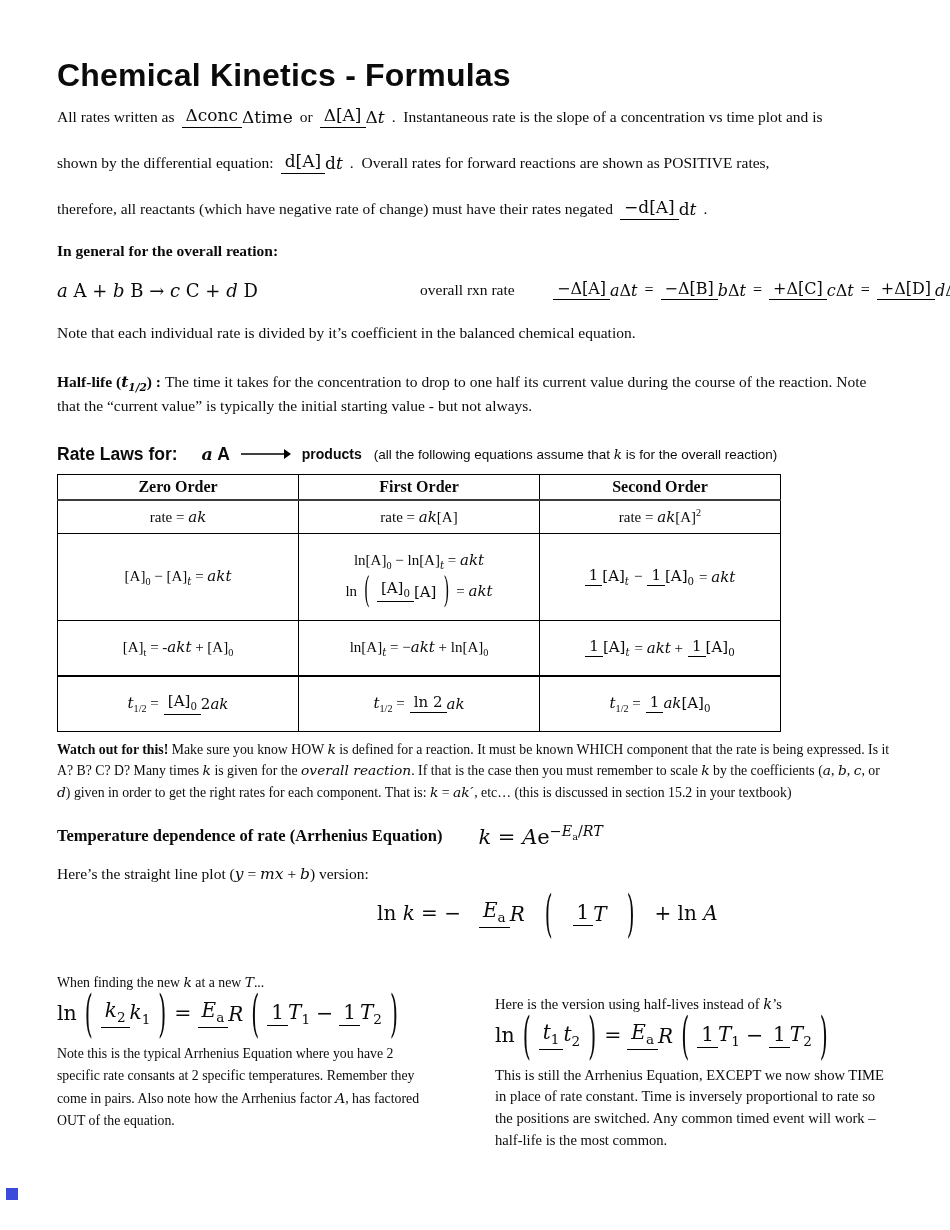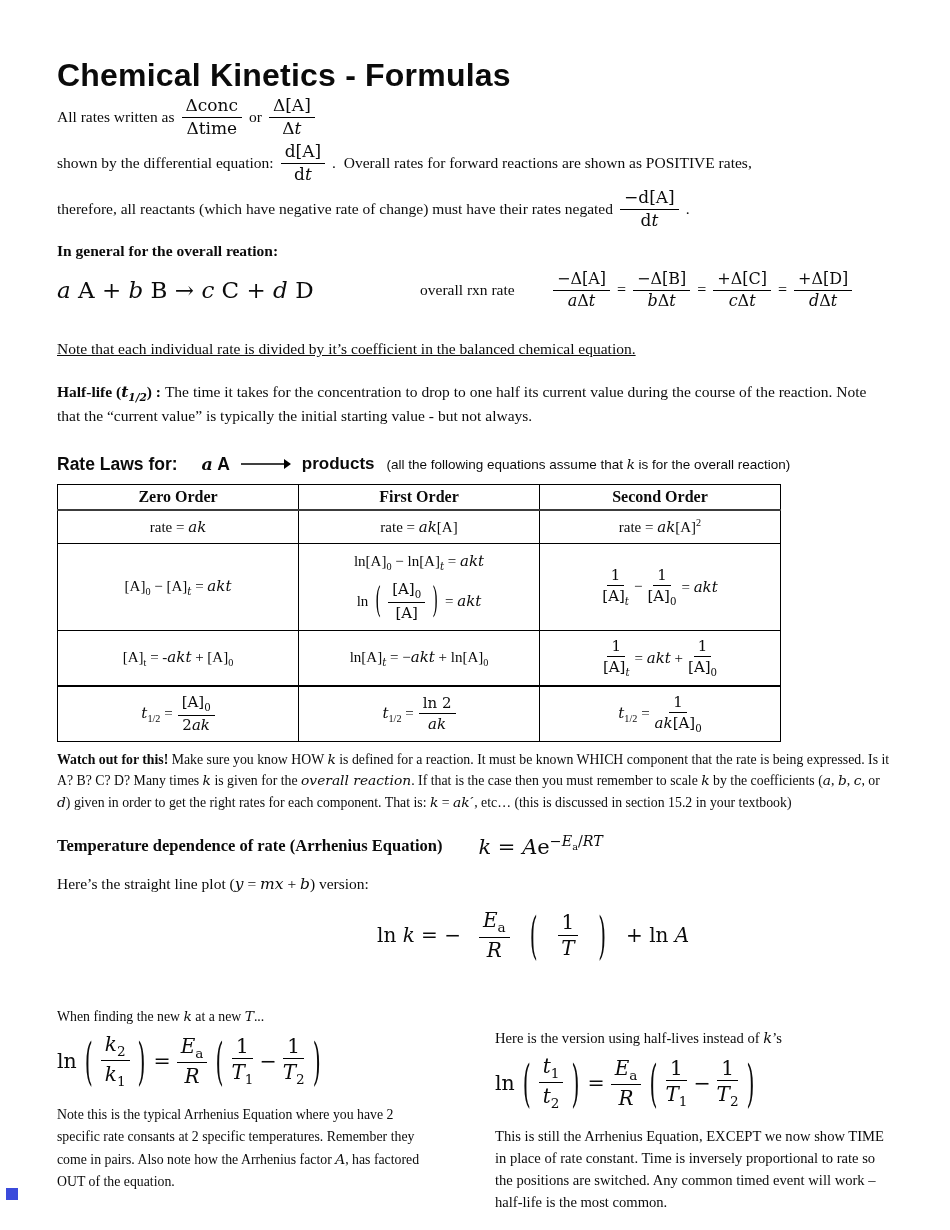--- a/index.html
+++ b/index.html
@@ -2,44 +2,44 @@
 <html><head>
 <meta charset="utf-8">
 <style>
   html,body{margin:0;padding:0;background:#fff;}
   body{width:950px;height:1230px;overflow:hidden;color:#0b0b0b;
        font-family:"Liberation Serif",serif;font-size:15.5px;}
   .page{position:relative;width:950px;height:1230px;box-sizing:border-box;padding:0 57px;}
   h1{font-family:"Liberation Sans",sans-serif;font-weight:bold;font-size:32px;
      margin:0;padding-top:57px;letter-spacing:.2px;}
   
-  .fr{display:inline-flex;flex-direction:column;align-items:center;vertical-align:middle;
+  .fr{display:inline-flex;flex-direction:row;align-items:center;vertical-align:middle;
       text-align:center;line-height:1.12;font-family:"DejaVu Serif",serif;}
   .fr .nu{padding:0 4px 1.5px;border-bottom:1.1px solid #000;}
   .fr .de{padding-top:1.5px;}
   i{font-family:"DejaVu Serif",serif;}
   sub{font-size:68%;} sup{font-size:68%;}
   
   .iline{display:flex;align-items:center;gap:7px;min-height:46px;}
   .iline .fr{font-size:17px;}
   .seg{white-space:pre-wrap;}
   
   .genline{margin-top:10px;font-weight:bold;}
   .rxnrow{display:flex;align-items:center;margin-top:4px;min-height:52px;}
-  .bigrxn{font-size:23px;font-family:"DejaVu Serif",serif;flex:0 0 363px;}
+  .bigrxn{font-size:18px;font-family:"DejaVu Serif",serif;flex:0 0 363px;}
   .ratelabel{flex:0 0 133px;}
   .chain{display:flex;align-items:center;gap:7px;font-size:16px;}
-  .note{margin-top:24px;text-decoration:underline;}
-  .hl{margin-top:23px;line-height:1.45;}
+  .note{margin-top:8px;}
+  .hl{margin-top:29px;line-height:1.45;}
   
   .rlhead{margin-top:26px;display:flex;align-items:center;gap:10px;
           font-family:"Liberation Sans",sans-serif;}
   .rlbold{font-weight:bold;font-size:17.5px;}
   .rlreact{font-weight:bold;font-size:17.5px;margin-left:14px;}
-  .rlprod{font-weight:bold;font-size:17px;}
+  .rlprod{font-weight:bold;font-size:14px;}
   .rlnote{font-size:13.5px;margin-left:2px;}
   .arrow-svg{display:inline-block;vertical-align:middle;}
   
   table.rl{border-collapse:collapse;width:724px;margin-top:9px;border:1.7px solid #000;
            font-size:15px;table-layout:fixed;}
   table.rl td{border:1px solid #000;text-align:center;vertical-align:middle;padding:3px 4px;}
   tr.hdr td{font-weight:bold;font-size:16px;border-bottom:2px solid #3c3c3c;padding:3px;}
   tr.r1 td{height:26px;}
   tr.r2 td{height:80px;}
   tr.r3 td{height:48px;}
@@ -83,20 +83,21 @@
       <span class="seg">All rates written as</span>
       <span class="fr">
         <span class="nu">Δconc</span>
         <span class="de">Δtime</span>
       </span>
       <span class="seg">or</span>
       <span class="fr">
         <span class="nu">Δ[A]</span>
         <span class="de">Δ<i>t</i></span>
       </span>
+      <span class="seg">.  Instantaneous rate is the slope of a concentration vs time plot and is</span>
     </div>
     <div class="iline">
       <span class="seg">shown by the differential equation:</span>
       <span class="fr">
         <span class="nu">d[A]</span>
         <span class="de">d<i>t</i></span>
       </span>
       <span class="seg">.  Overall rates for forward reactions are shown as POSITIVE rates,</span>
     </div>
     <div class="iline">

